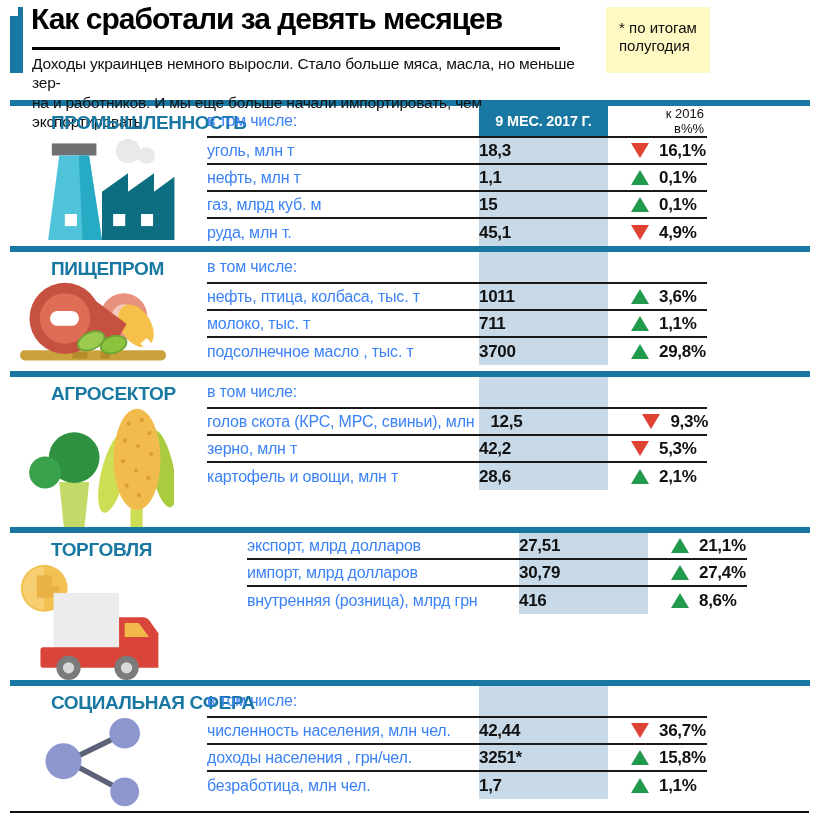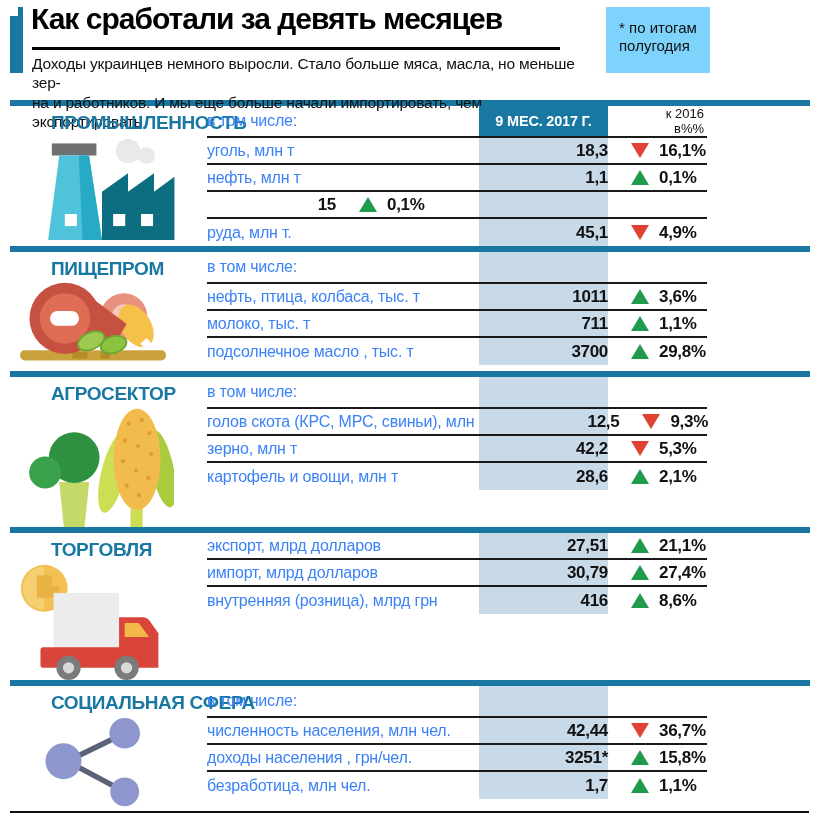--- a/index.html
+++ b/index.html
@@ -6,43 +6,43 @@
   body { background: #fff; font-family: "Liberation Sans", sans-serif; }
   .page { position: relative; width: 819px; height: 816px; background: #fff; overflow: hidden; }
 
   
   .masthead { position: relative; height: 100px; }
   .title-accent { position: absolute; left: 10px; top: 7px; width: 13px; height: 66px; background: #1878a2; }
   .title-notch { position: absolute; left: 10px; top: 7px; width: 8px; height: 9px; background: #fff; }
   .page-title { position: absolute; left: 31px; top: 2px; font-size: 30px; font-weight: bold; letter-spacing: -1px; color: #000; white-space: nowrap; }
   .title-rule { position: absolute; left: 32px; top: 47px; width: 528px; height: 3px; background: #000; }
   .subtitle { position: absolute; left: 32px; top: 54px; width: 548px; font-size: 15.5px; line-height: 1.25; color: #111; letter-spacing: -0.2px; }
-  .note-box { position: absolute; left: 606px; top: 7px; width: 104px; height: 66px; background: #7dd3fc; padding: 12px 6px 0 13px; font-size: 15px; line-height: 1.18; color: #111; }
+  .note-box { position: absolute; left: 606px; top: 7px; width: 104px; height: 66px; background: #fef9c3; padding: 12px 6px 0 13px; font-size: 15px; line-height: 1.18; color: #111; }
 
   
   .divider { margin-left: 10px; width: 800px; height: 6px; background: #1878a2; }
   .section { display: flex; padding-left: 10px; position: relative; }
   .sec-left { width: 197px; flex: 0 0 197px; }
   .sec-title { color: #1878a2; font-weight: bold; font-size: 19px; padding-top: 6px; letter-spacing: -0.4px; white-space: nowrap; margin-left: 41px; }
   .sec-icon { line-height: 0; }
   .sec-0 { min-height: 140px; } .sec-0 .sec-icon { margin: 2px 0 0 16px; }
   .sec-1 { min-height: 119px; } .sec-1 .sec-icon { margin: 1px 0 0 6px; }
   .sec-2 { min-height: 146px; } .sec-2 .sec-icon { margin: 0 0 0 16px; }
-  .sec-3 { min-height: 129px; } .sec-3 .sec-icon { margin: 2px 0 0 6px; }
+  .sec-3 { min-height: 129px; gap: 40px; } .sec-3 .sec-icon { margin: 2px 0 0 6px; }
   .sec-4 { min-height: 123px; } .sec-4 .sec-icon { margin: 4px 0 0 26px; }
 
   .sec-table { width: 500px; position: relative; }
   .rows { position: relative; }
   .value-band { position: absolute; left: 272px; top: 0; bottom: 0; width: 129px; background: #c8d9e8; }
   .row { position: relative; display: flex; align-items: center; height: 27px; border-bottom: 2px solid #1a1a1a; }
   .row.header-row { height: 32px; }
   .rows .row:last-child { border-bottom: none; }
 
   .cell-label { flex: 0 0 272px; font-size: 16px; color: #3b82f6; letter-spacing: -0.2px; padding-right: 16px; white-space: nowrap; }
-  .cell-value { flex: 0 0 129px; text-align: right; font-weight: bold; font-size: 17px; color: #111; letter-spacing: -0.3px; }
+  .cell-value { flex: 0 0 129px; text-align: left; font-weight: bold; font-size: 17px; color: #111; letter-spacing: -0.3px; }
   .cell-pct { flex: 1; display: flex; align-items: center; padding-left: 23px; }
   .arrow { width: 0; height: 0; border-left: 9px solid transparent; border-right: 9px solid transparent; display: inline-block; margin-right: 10px; }
   .arrow.up { border-bottom: 15px solid #229a4e; }
   .arrow.down { border-top: 15px solid #df4233; }
   .pct { font-weight: bold; font-size: 17px; color: #111; letter-spacing: -0.3px; }
 
   .period-box { position: absolute; left: 272px; top: 0; width: 129px; height: 100%; background: #1878a2; color: #fff; font-weight: bold; font-size: 14.5px; display: flex; align-items: center; justify-content: center; letter-spacing: -0.2px; }
   .vs-head { position: absolute; left: 401px; top: 1px; width: 96px; text-align: right; font-size: 13px; line-height: 1.12; color: #111; font-weight: normal; }
 
   
@@ -98,20 +98,21 @@
       </div>
             <div class="row">
         <div class="cell-label">нефть, млн т</div>
         <div class="cell-value">1,1</div>
         <div class="cell-pct">
           <span class="arrow up"></span>
           <span class="pct">0,1%</span>
         </div>
       </div>
             <div class="row">
+        <div class="cell-label">газ, млрд куб. м</div>
         <div class="cell-value">15</div>
         <div class="cell-pct">
           <span class="arrow up"></span>
           <span class="pct">0,1%</span>
         </div>
       </div>
             <div class="row">
         <div class="cell-label">руда, млн т.</div>
         <div class="cell-value">45,1</div>
         <div class="cell-pct">

